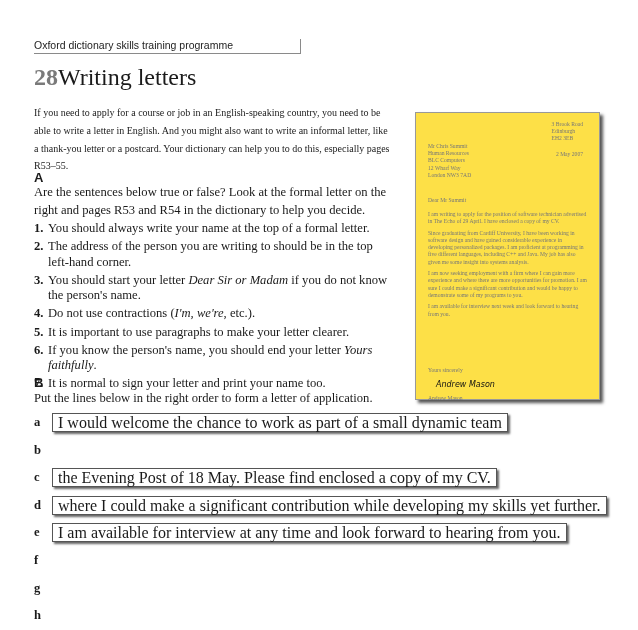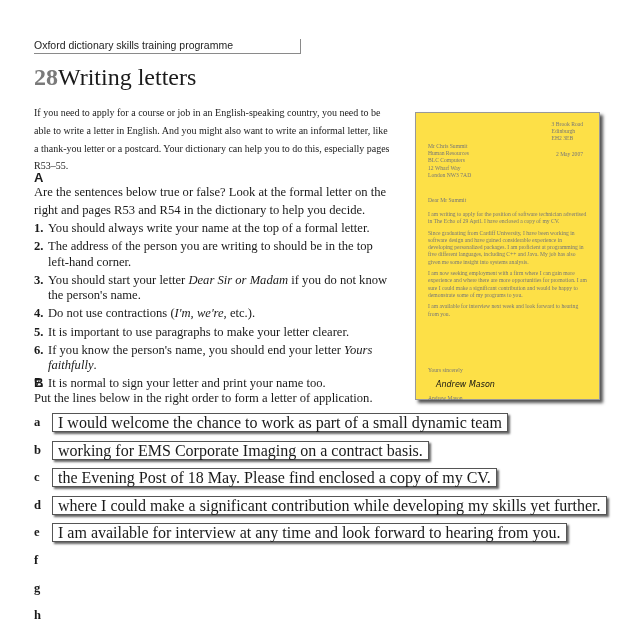--- a/index.html
+++ b/index.html
@@ -125,21 +125,20 @@
 <div class="section-label" style="top:375px;">B</div>
 <div class="para" style="top:390px;">Put the lines below in the right order to form a letter of application.</div>
 
 <div class="opts" id="opts">
     <div class="opt">
       <span class="letterkey">a</span>
       <span class="box">I would welcome the chance to work as part of a small dynamic team</span>
     </div>
     <div class="opt">
       <span class="letterkey">b</span>
-      <span class="box">working for EMS Corporate Imaging on a contract basis.</span>
     </div>
     <div class="opt">
       <span class="letterkey">c</span>
       <span class="box">the Evening Post of 18 May. Please find enclosed a copy of my CV.</span>
     </div>
     <div class="opt">
       <span class="letterkey">d</span>
       <span class="box">where I could make a significant contribution while developing my skills yet further.</span>
     </div>
     <div class="opt">

